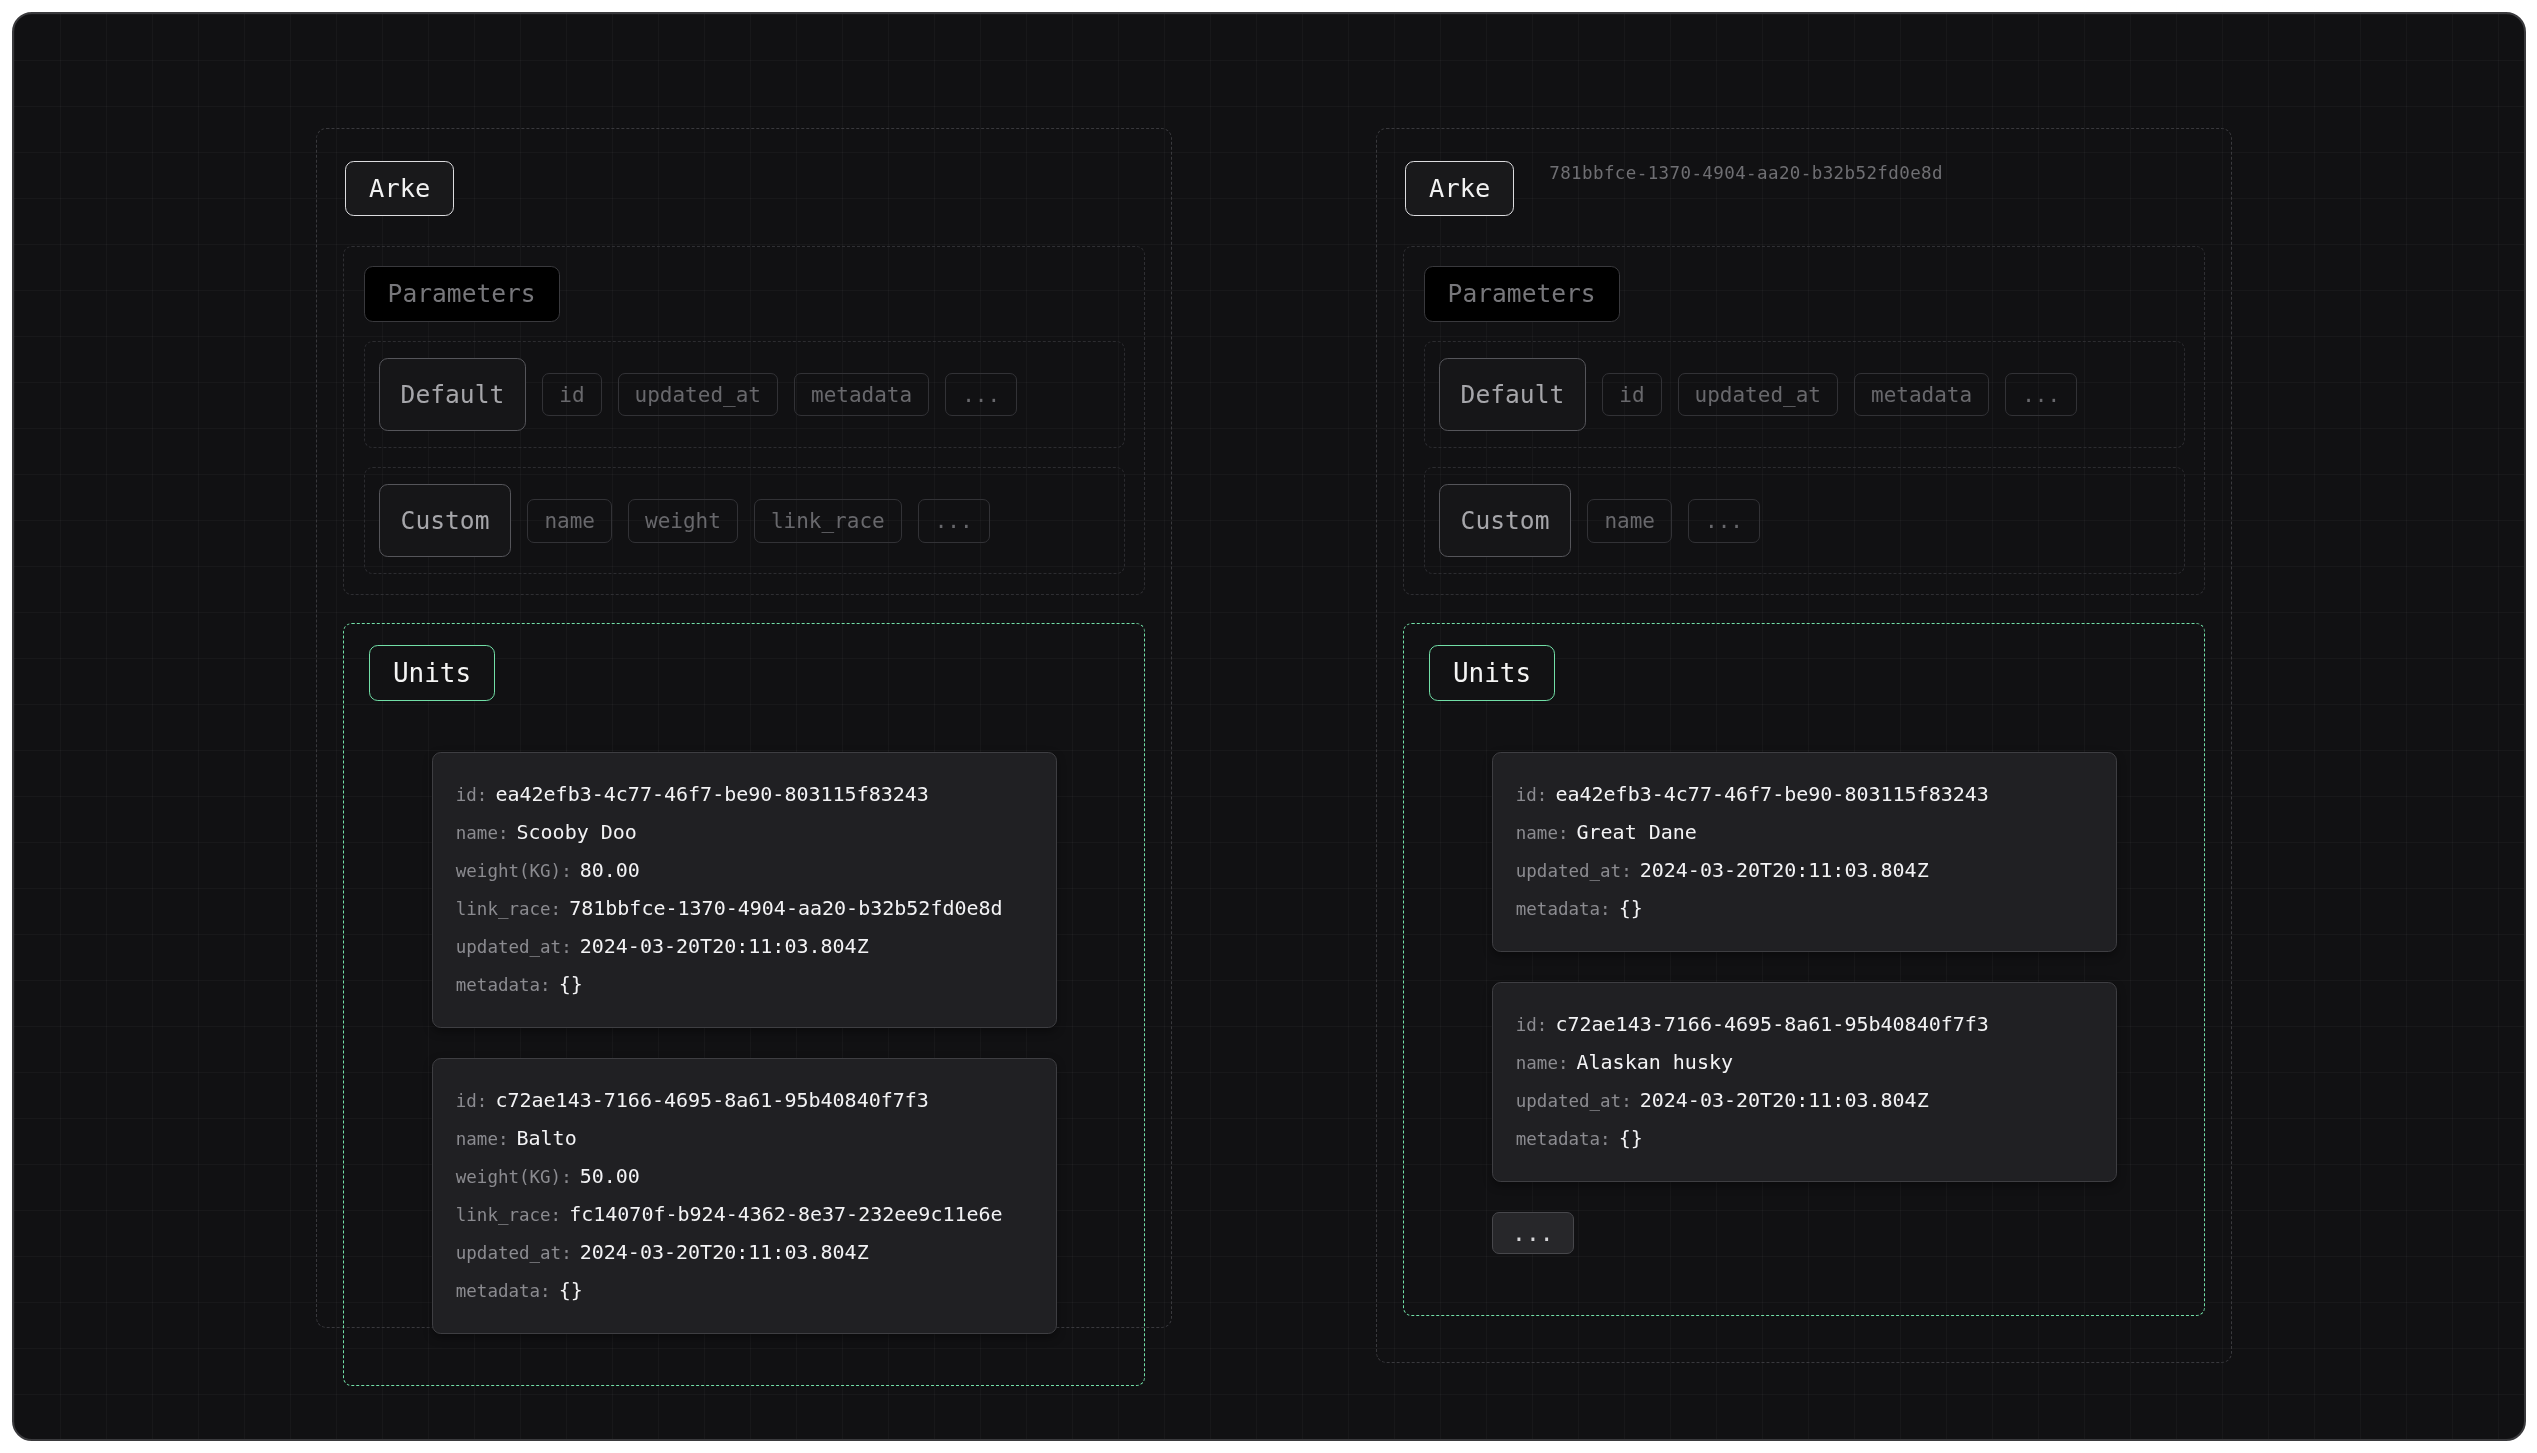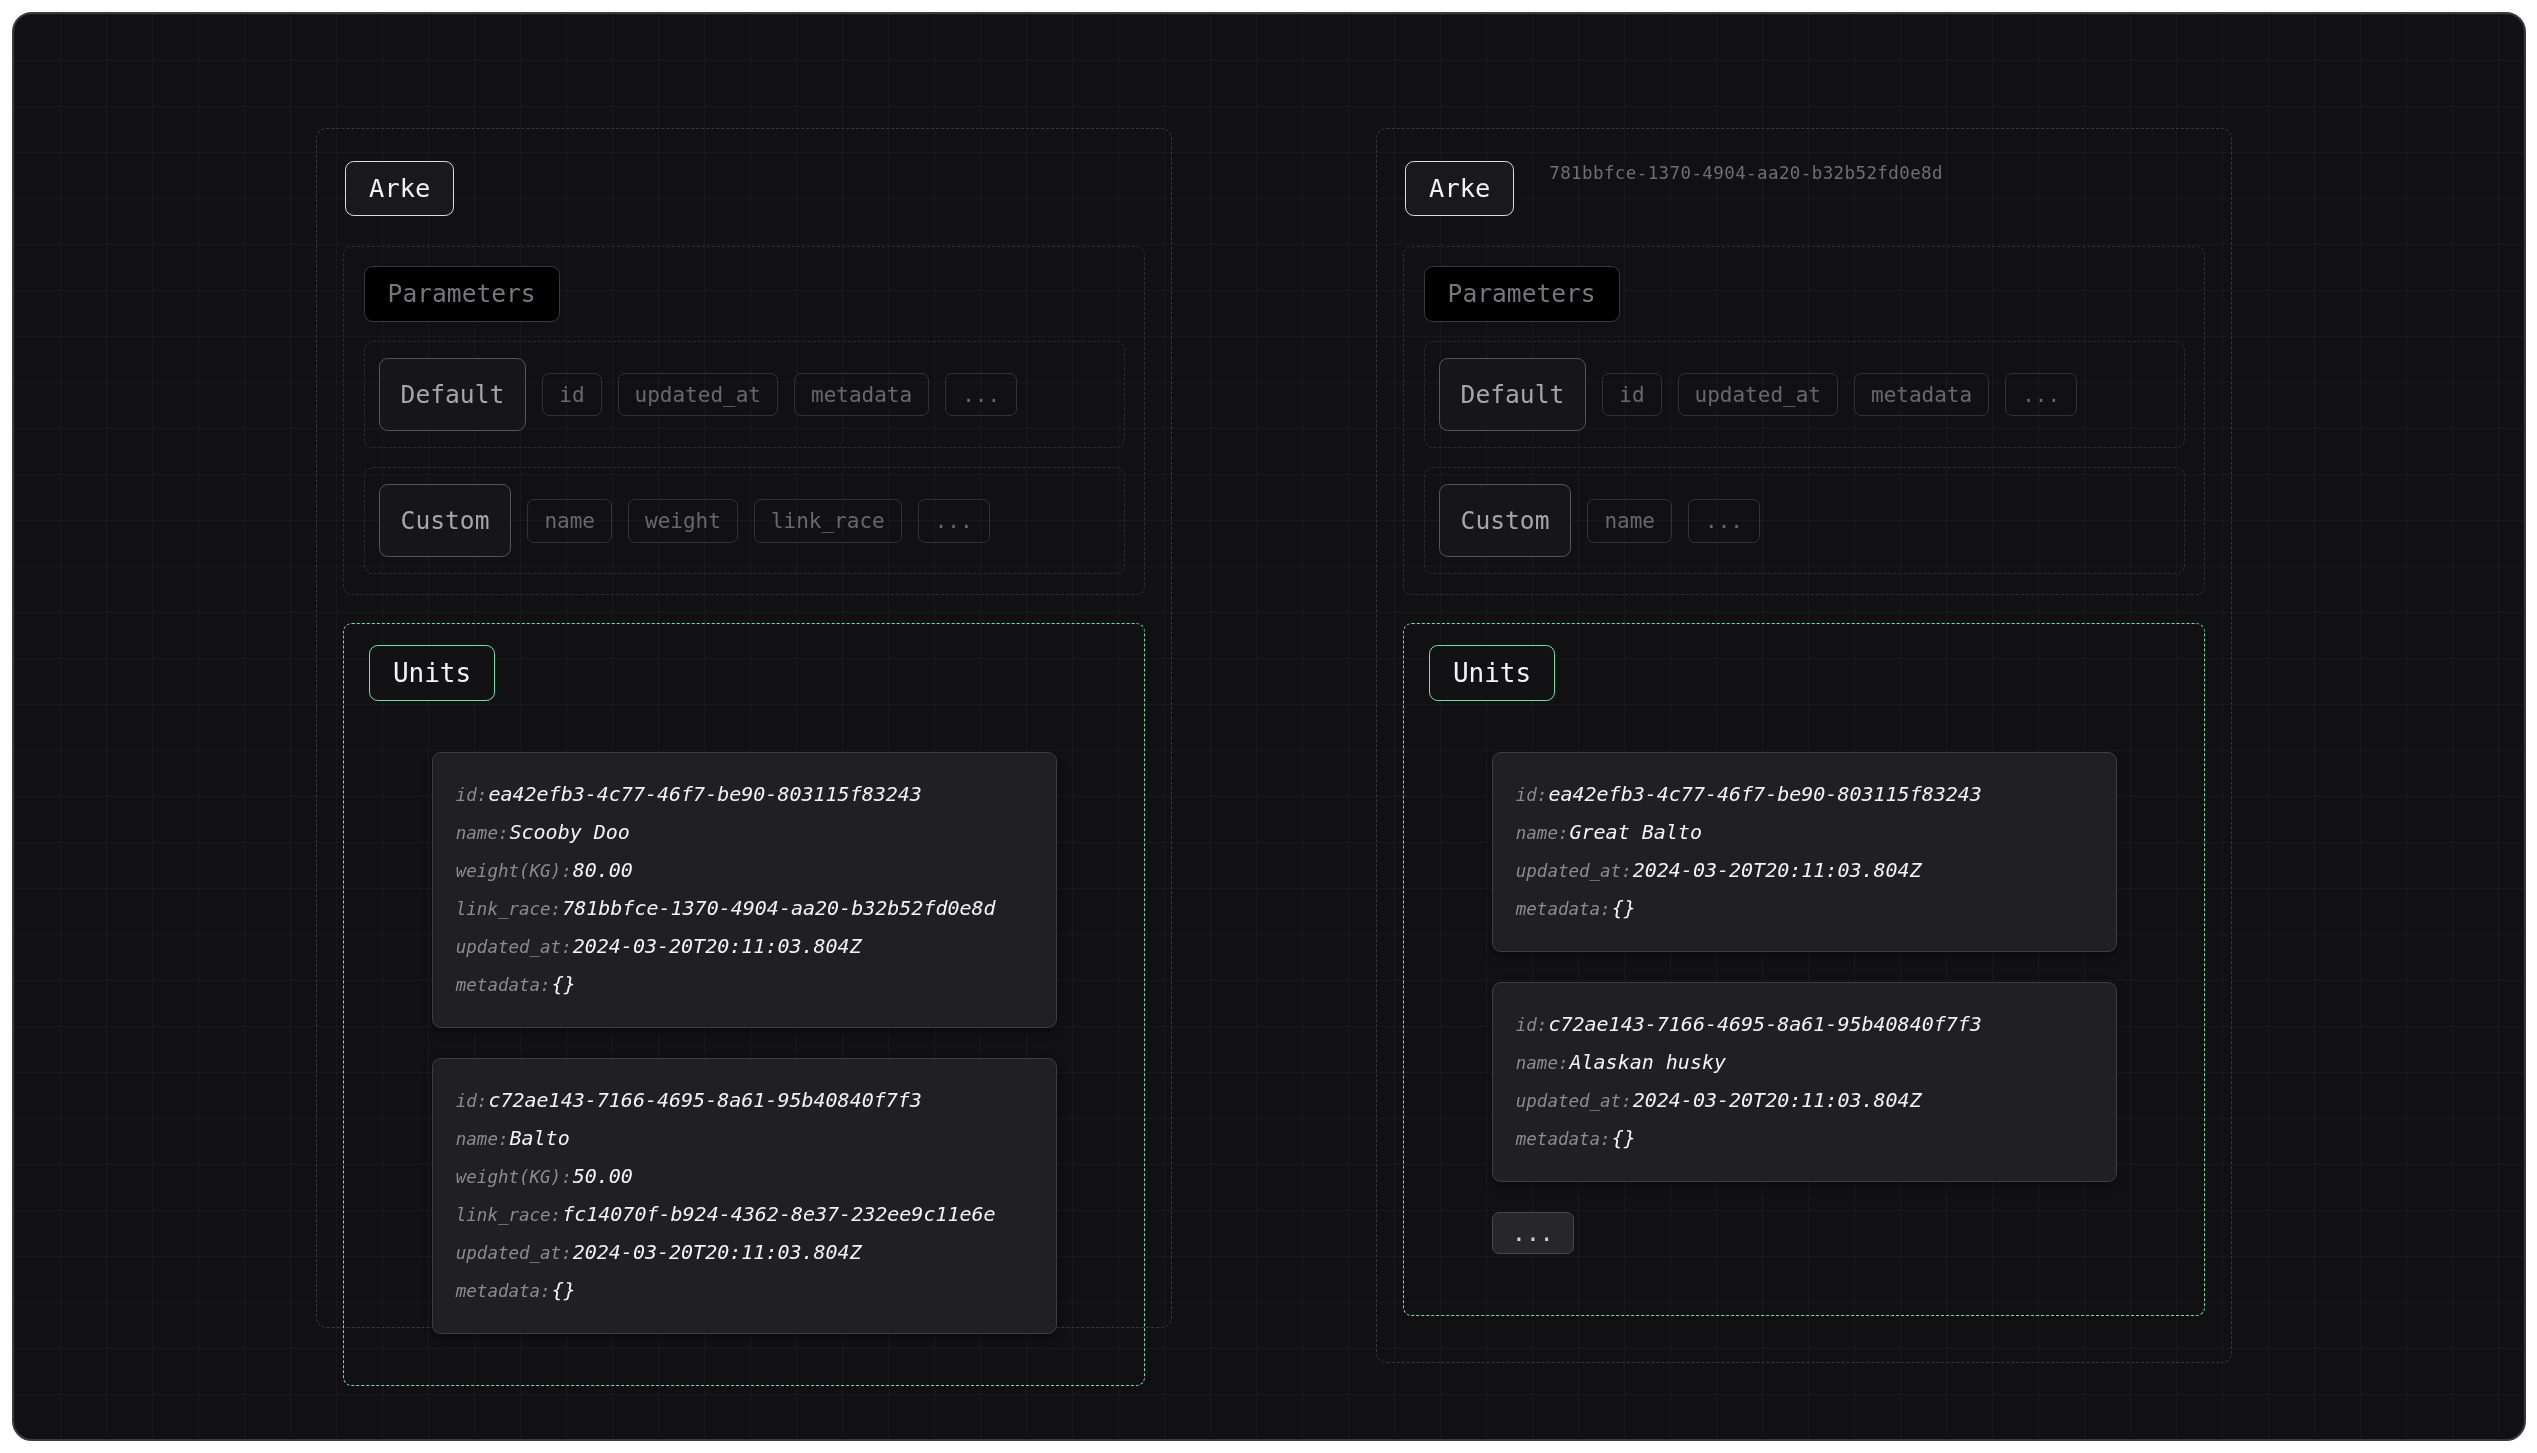--- a/index.html
+++ b/index.html
@@ -110,21 +110,21 @@
   }
   .cards { width: 625px; margin: 51px auto 0 auto; }
   .card {
     background: #202023;
     border: 0.9px solid #3e3e42;
     border-radius: 8.8px;
     padding: 23px;
     margin-bottom: 30px;
     box-shadow: 0 3.5px 8.8px rgba(0,0,0,0.35);
   }
-  .line { display: flex; align-items: baseline; gap: 1px; line-height: 37px; white-space: nowrap; font-style: italic; }
+  .line { display: flex; align-items: baseline; gap: 8px; line-height: 37px; white-space: nowrap; }
   .k { color: #8b8b90; font-size: 17.5px; }
   .v { color: #f3f3f5; font-size: 20px; }
 
   .more-chip {
     display: inline-block;
     background: #27272a;
     border: 0.9px solid #47474b;
     border-radius: 7px;
     padding: 7px 19.3px;
     color: #d6d6d9;
@@ -254,21 +254,21 @@
       <div class="units-chip">Units</div>
       <div class="cards">
 
         <div class="card">
           <div class="line">
               <span class="k">id:</span>
               <span class="v">ea42efb3-4c77-46f7-be90-803115f83243</span>
             </div>
           <div class="line">
               <span class="k">name:</span>
-              <span class="v">Great Balto</span>
+              <span class="v">Great Dane</span>
             </div>
           <div class="line">
               <span class="k">updated_at:</span>
               <span class="v">2024-03-20T20:11:03.804Z</span>
             </div>
           <div class="line">
               <span class="k">metadata:</span>
               <span class="v">{}</span>
             </div>
         </div>

